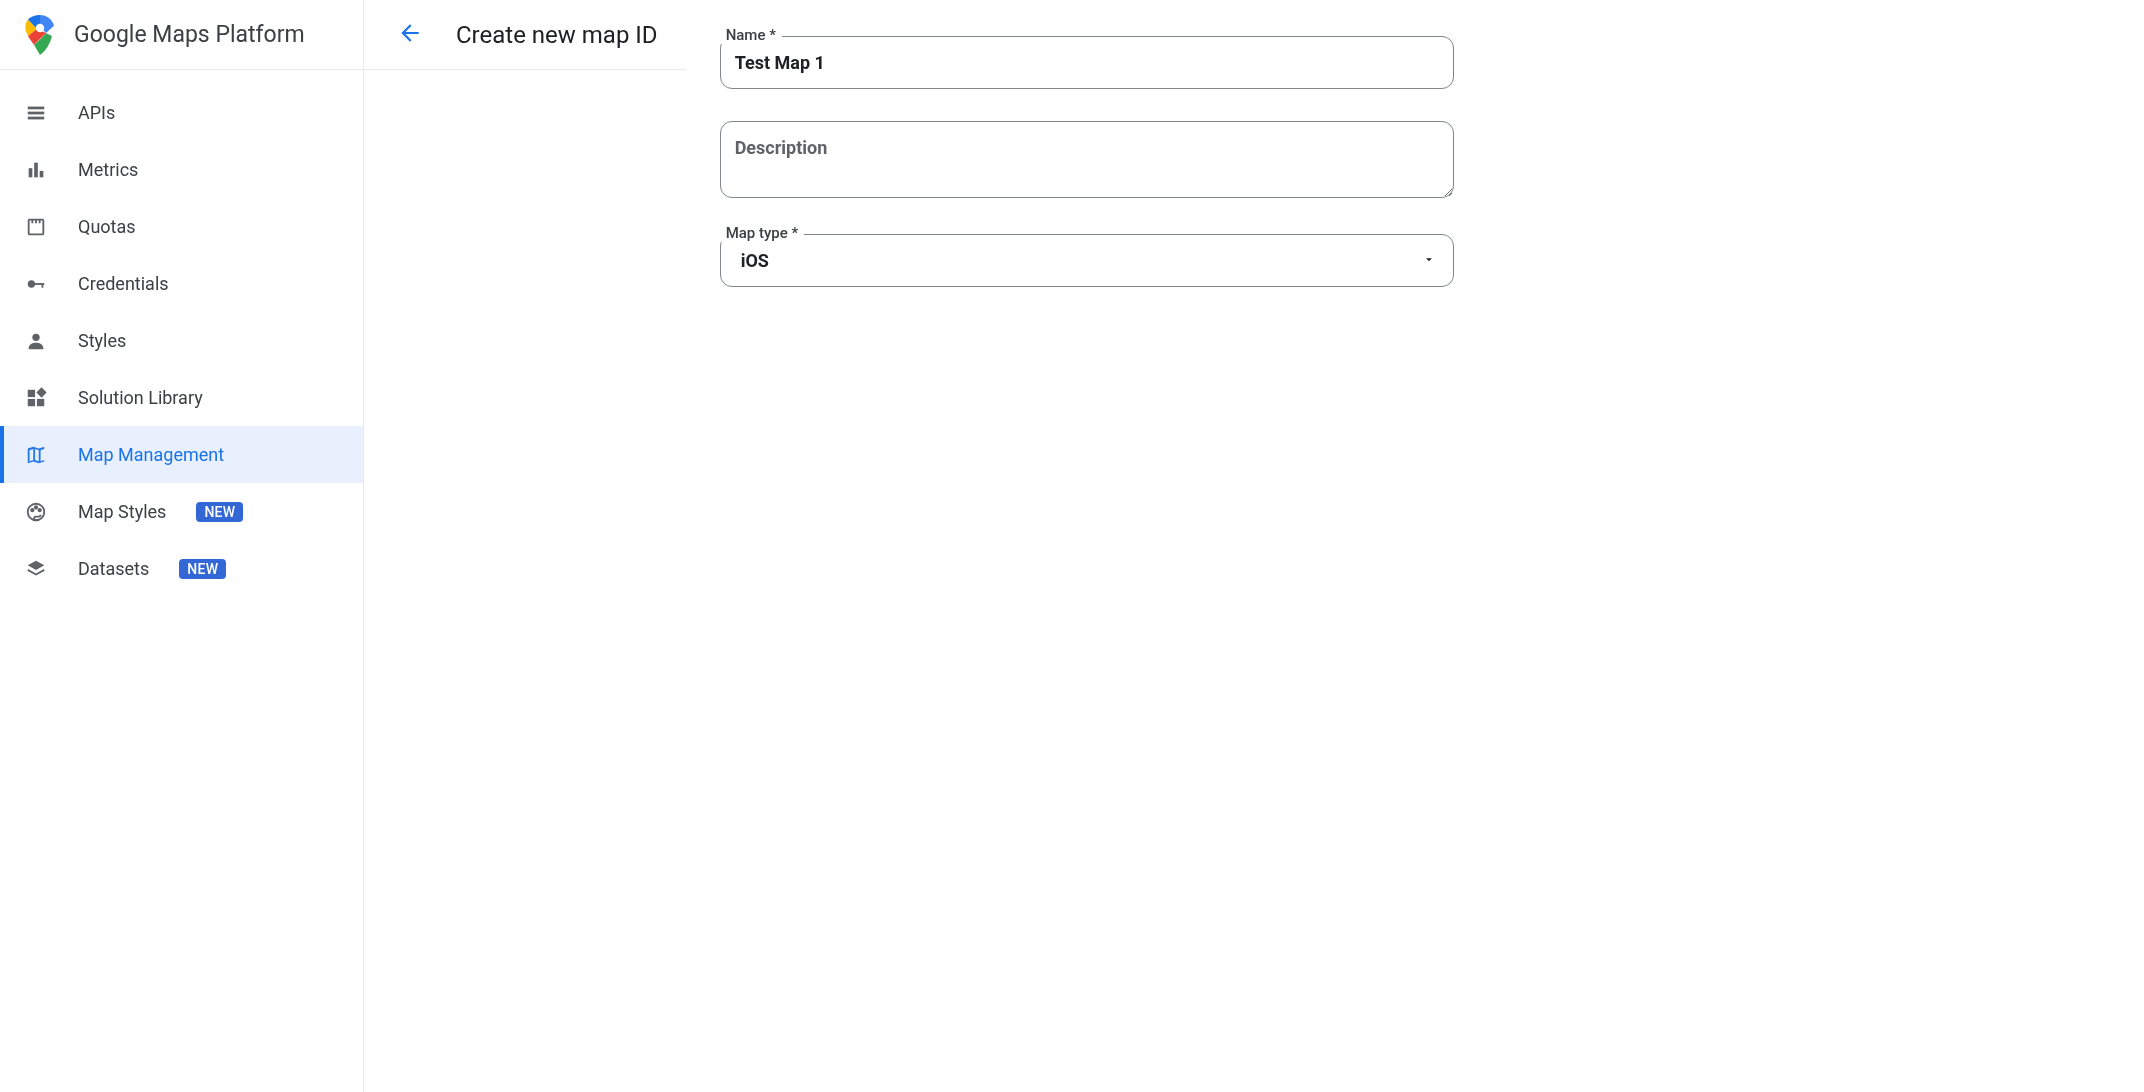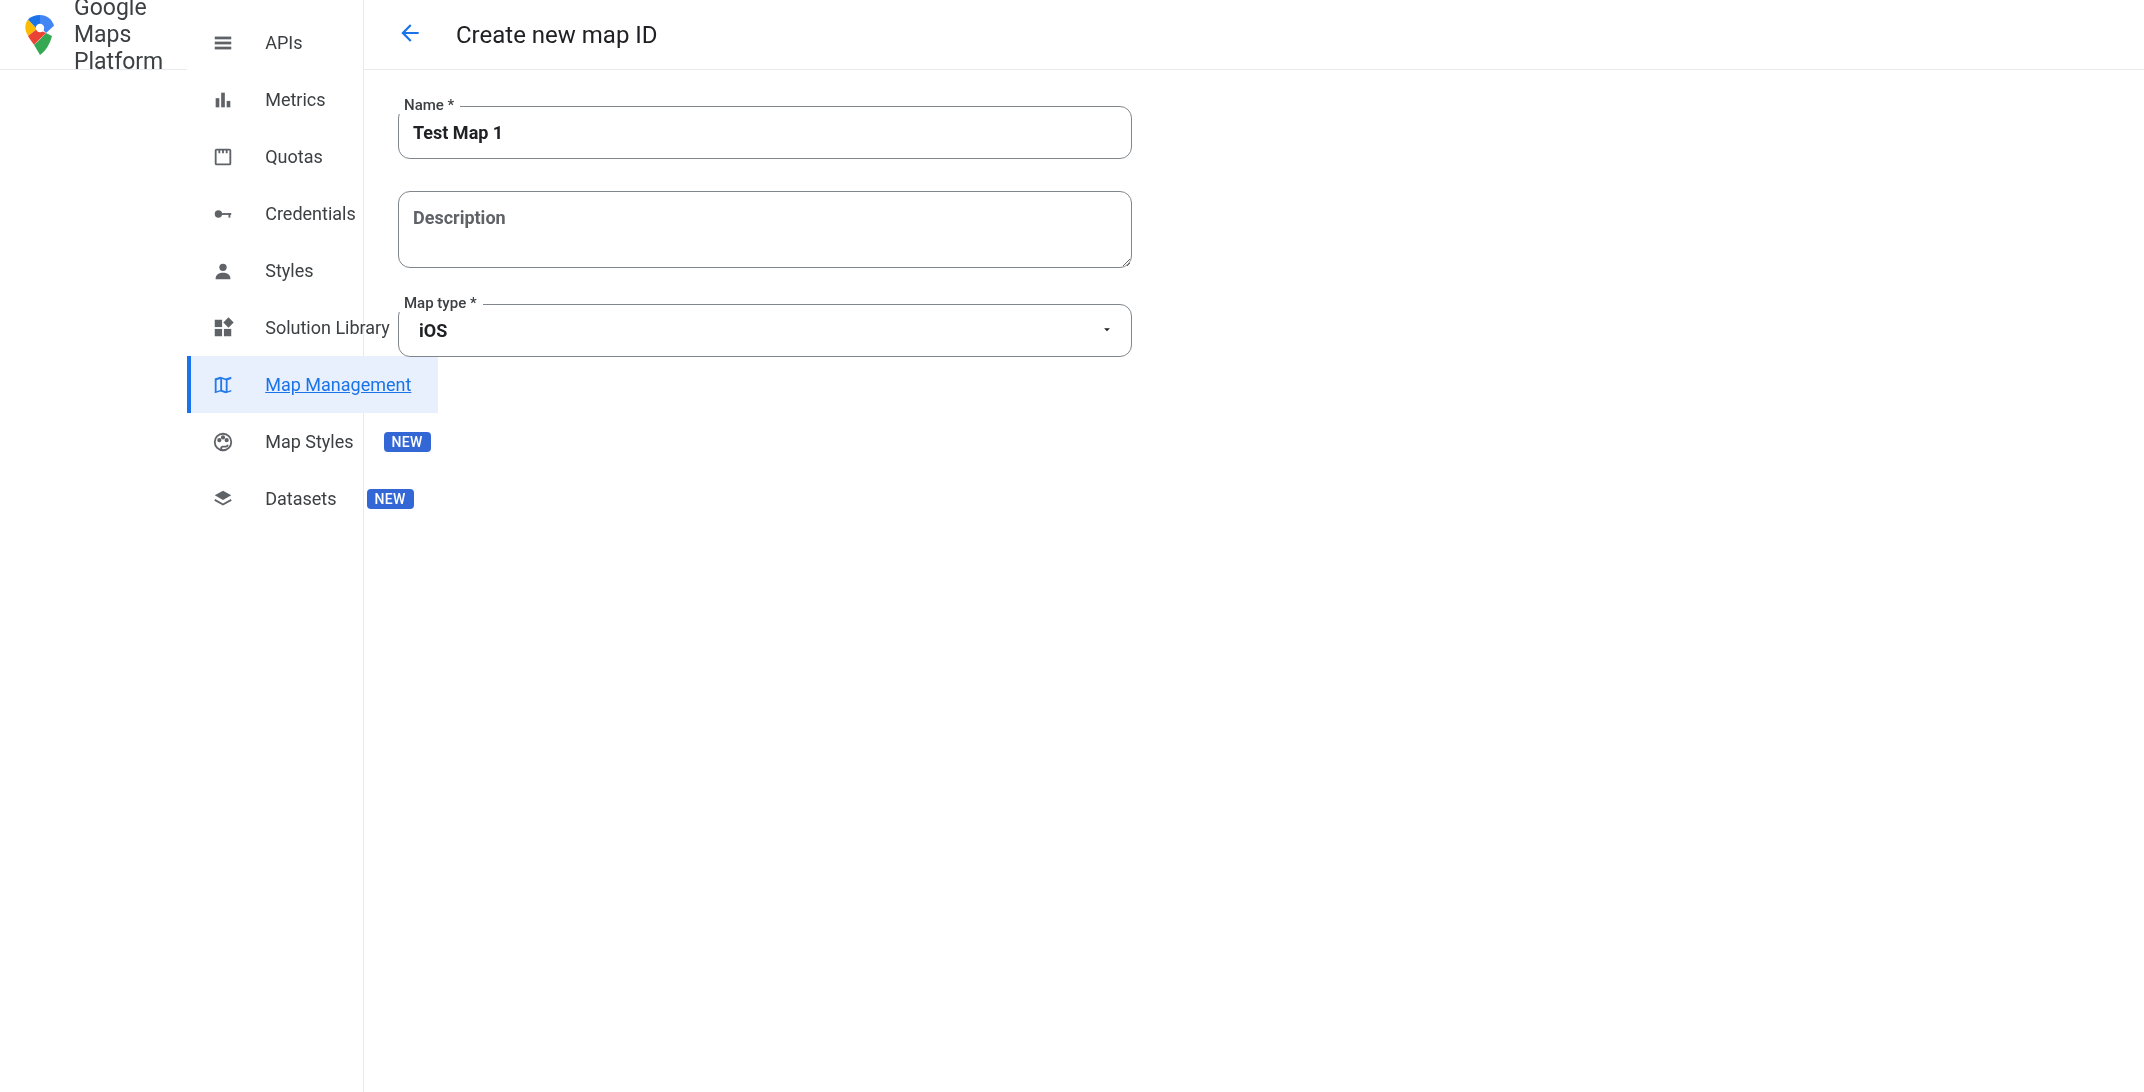--- a/index.html
+++ b/index.html
@@ -13,21 +13,21 @@
     }
     .layout {
       display: flex;
       height: 100%;
     }
     
     .sidebar {
       width: 364px;
       border-right: 1px solid #e8eaed;
       display: flex;
-      flex-direction: row;
+      flex-direction: column;
     }
     .sidebar-header {
       display: flex;
       align-items: center;
       height: 70px;
       padding: 0 24px;
       border-bottom: 1px solid #e8eaed;
       gap: 18px;
     }
     .product-title {
@@ -45,21 +45,20 @@
       padding: 0 24px;
       gap: 30px;
       cursor: pointer;
       color: #3c4043;
       font-size: 18px;
     }
     .nav-item.active {
       background: #e8f0fe;
       color: #1a73e8;
       position: relative;
-      text-decoration: underline;
     }
     .nav-item.active::before {
       content: '';
       position: absolute;
       left: 0;
       top: 0;
       bottom: 0;
       width: 4px;
       background: #1a73e8;
     }
@@ -80,21 +79,20 @@
       font-size: 14px;
       font-weight: 500;
       padding: 2px 8px;
       border-radius: 4px;
       letter-spacing: 0.3px;
     }
     
     .main {
       flex: 1;
       display: flex;
-      flex-direction: column;
     }
     .main-header {
       display: flex;
       align-items: center;
       height: 70px;
       padding: 0 28px;
       gap: 28px;
       border-bottom: 1px solid #e8eaed;
     }
     .back-btn {

